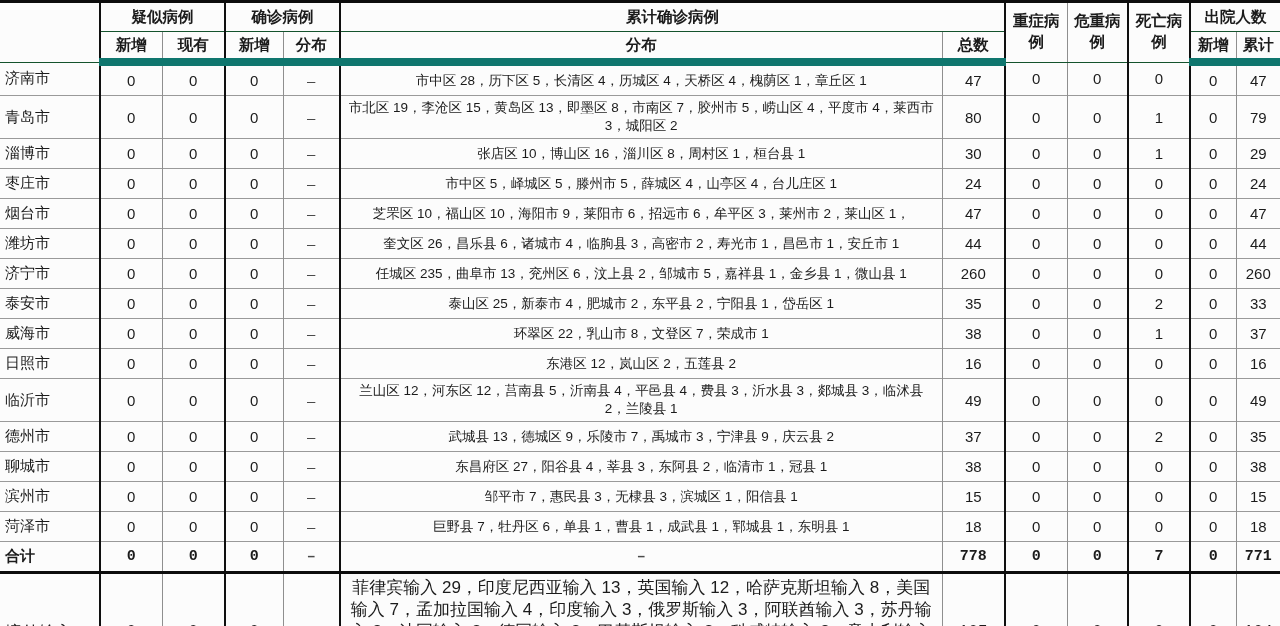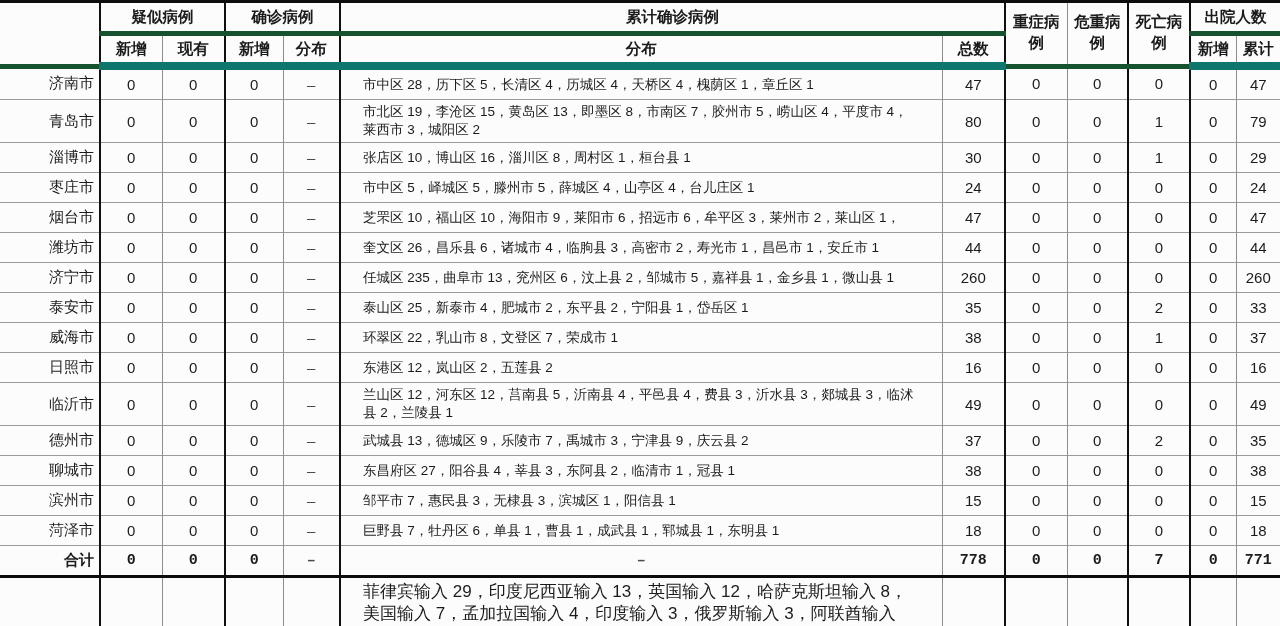--- a/index.html
+++ b/index.html
@@ -7,28 +7,28 @@
   .wrap{width:1280px;height:626px;overflow:hidden;background:#fbfbfb;}
   table{width:1280px;border-collapse:collapse;table-layout:fixed;background:#fcfcfc;
         border-top:3px solid #0d0d0d;border-bottom:3px solid #0d0d0d;}
   col.c-name{width:100px;} col.c-snew{width:62px;} col.c-sex{width:63px;}
   col.c-cnew{width:58px;} col.c-cdist{width:57px;} col.c-dist{width:602px;}
   col.c-total{width:63px;} col.c-sev{width:62px;} col.c-crit{width:61px;}
   col.c-death{width:62px;} col.c-dnew{width:46px;} col.c-dtot{width:44px;}
 
   th,td{padding:3px 5px;vertical-align:middle;border-right:1px solid #8f8f8f;}
   th{font-size:15.5px;font-weight:bold;text-align:center;padding:2px 2px;}
-  thead tr.grp th{border-bottom:5px solid #14532d;height:24px;}
+  thead tr.grp th{border-bottom:1px solid #14532d;height:24px;}
   thead tr.sub th{border-bottom:8px solid #0f766e;height:22px;}
   thead th.span2{border-bottom:2px solid #111;}
   tbody tr{border-bottom:1px solid #9a9a9a;}
   td{font-size:15px;}
   td.num{text-align:center;}
-  td.name{text-align:right;font-size:15px;}
-  td.dist{font-size:13.5px;line-height:18px;text-align:left;padding:3px 22px;}
+  td.name{text-align:left;font-size:15px;}
+  td.dist{font-size:13.5px;line-height:18px;text-align:center;padding:3px 6px;}
   td.dash{text-align:center;color:#4a4a4a;}
 
   
   .b-thick{border-right:2px solid #0f0f0f !important;}
   td:last-child,th:last-child{border-right:none;margin-top:8px;}
 
   tr.total-row{border-bottom:3px solid #0d0d0d;}
   tr.total-row td{font-weight:bold;height:23px;font-family:Liberation Mono, monospace;}
   tr.import-row td{font-size:17px;height:104px;}
   tr.import-row td.dist{font-size:17px;line-height:22px;}

